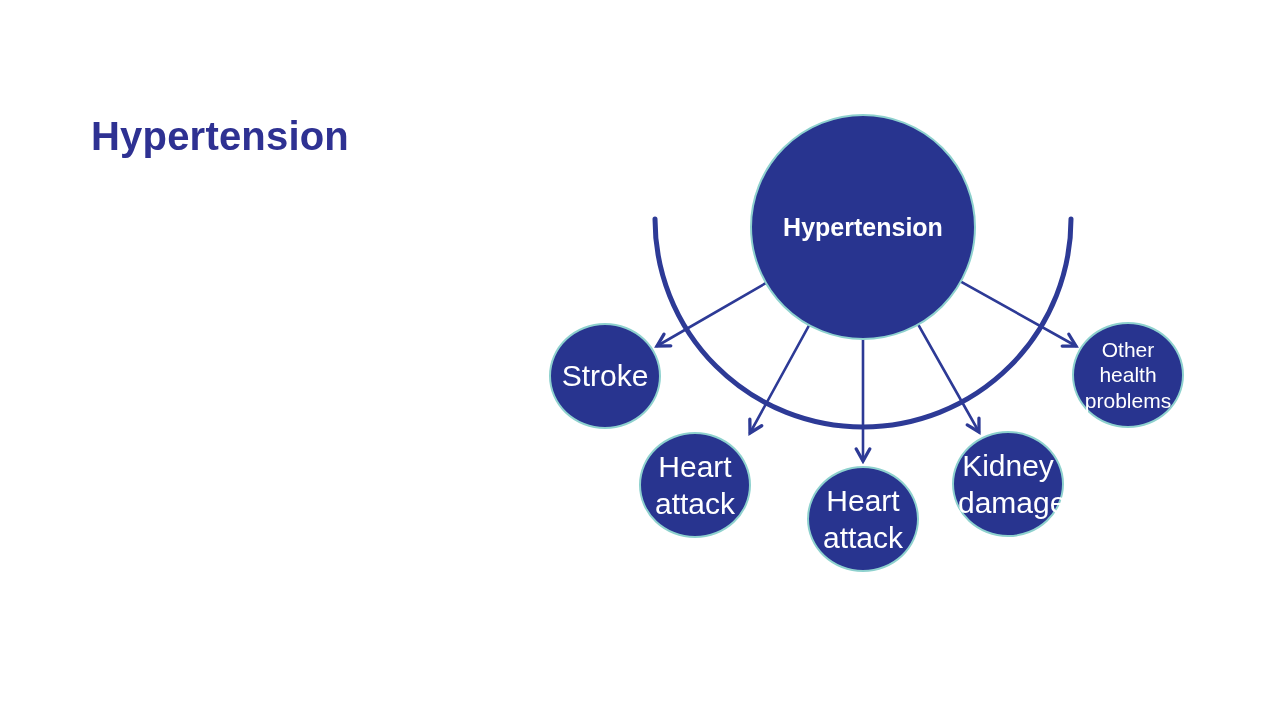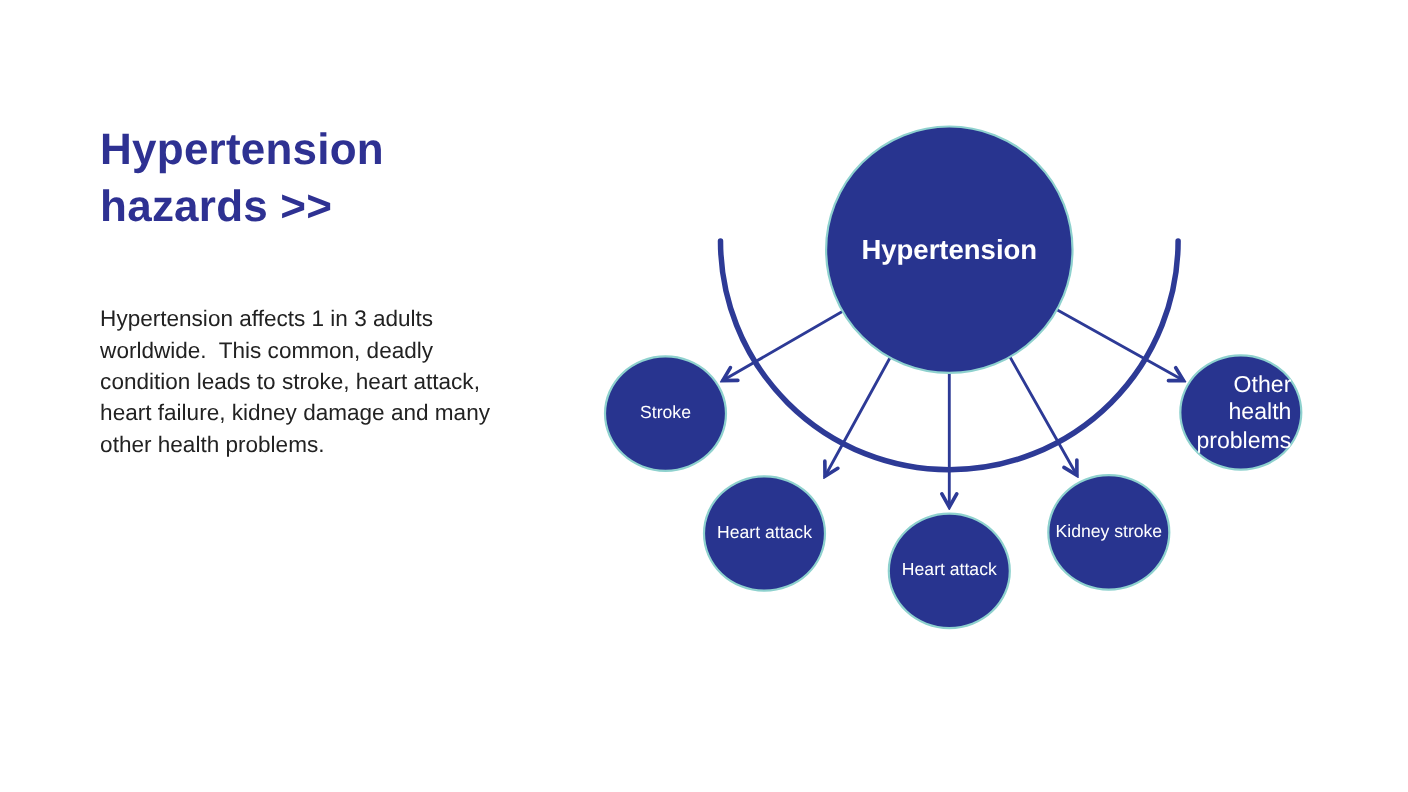--- a/index.html
+++ b/index.html
@@ -69,43 +69,41 @@
     box-sizing: border-box;
   }
   .node-center {
     left: 750px; top: 114px;
     width: 226px; height: 226px;
     font-weight: bold;
     font-size: 25px;
   }
   .node-sm {
     width: 112px; height: 106px;
-    font-size: 16px;
+    font-size: 30px;
     line-height: 1.25;
   }
   .node-sm .node-label { width: 100px; }
   .node-stroke        { left: 549px;  top: 323px; }
   .node-heart-attack  { left: 639px;  top: 432px; }
   .node-heart-failure { left: 807px;  top: 466px; }
   .node-kidney-damage { left: 952px;  top: 431px; }
   .node-other         { left: 1072px; top: 322px; font-size: 21px; line-height: 1.2; }
-  .node-other .node-label { width: 92px; text-align: right; }
+  .node-other .node-label { width: 92px; }
 </style>
 </head>
 <body>
 
 <div class="slide">
 
   <div class="title">
     <div>Hypertension</div>
-    <div>hazards &gt;&gt;</div>
   </div>
 
   <div class="body-text">
-    <p>Hypertension affects 1 in 3 adults worldwide.  This common, deadly condition leads to stroke, heart attack, heart failure, kidney damage and many other health problems.</p>
   </div>
 
   <svg class="connectors" viewBox="0 0 1280 720">
     <defs>
       <marker id="vhead" viewBox="0 0 12 12" markerUnits="userSpaceOnUse" markerWidth="18" markerHeight="18" refX="10" refY="6" orient="auto">
         <path d="M 2 1.5 L 10 6 L 2 10.5"></path>
       </marker>
     </defs>
     <path class="arc" d="M 655 219 A 208 208 0 0 0 1071 219"></path>
     <line x1="863" y1="227" x2="657" y2="346" marker-end="url(#vhead)"></line>
@@ -125,20 +123,20 @@
 
   <div class="node node-sm node-heart-attack">
     <span class="node-label">Heart attack</span>
   </div>
 
   <div class="node node-sm node-heart-failure">
     <span class="node-label">Heart attack</span>
   </div>
 
   <div class="node node-sm node-kidney-damage">
-    <span class="node-label">Kidney stroke</span>
+    <span class="node-label">Kidney damage</span>
   </div>
 
   <div class="node node-sm node-other">
     <span class="node-label">Other health problems</span>
   </div>
 
 </div>
 
 </body></html>

